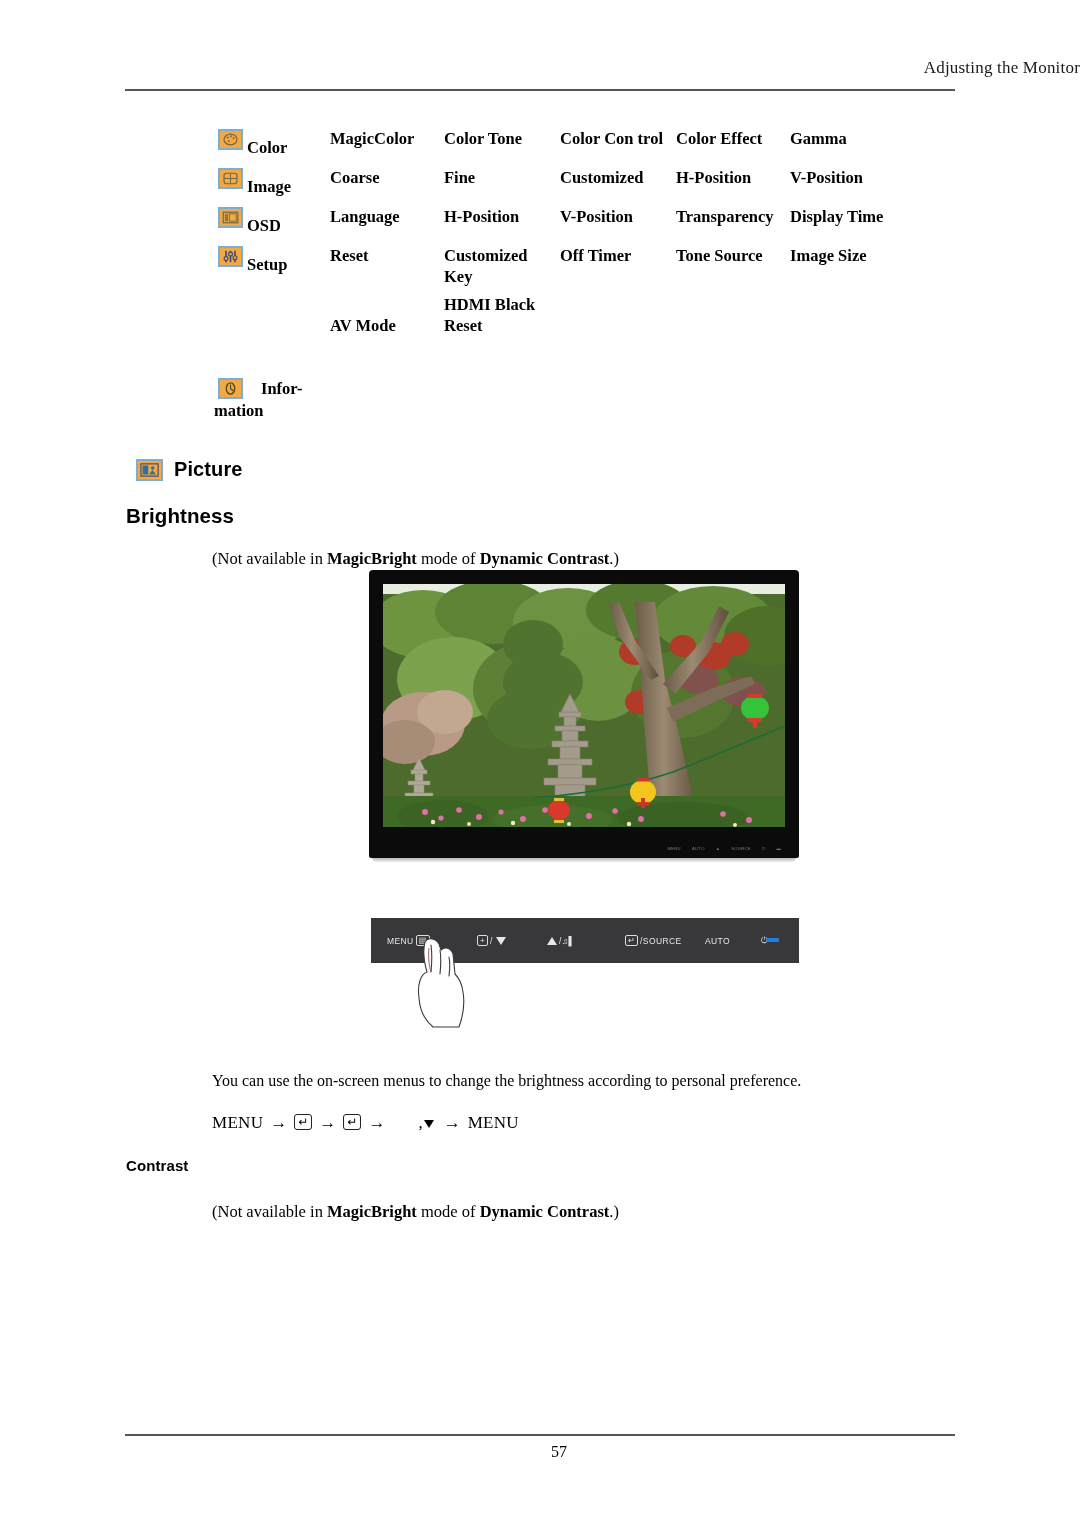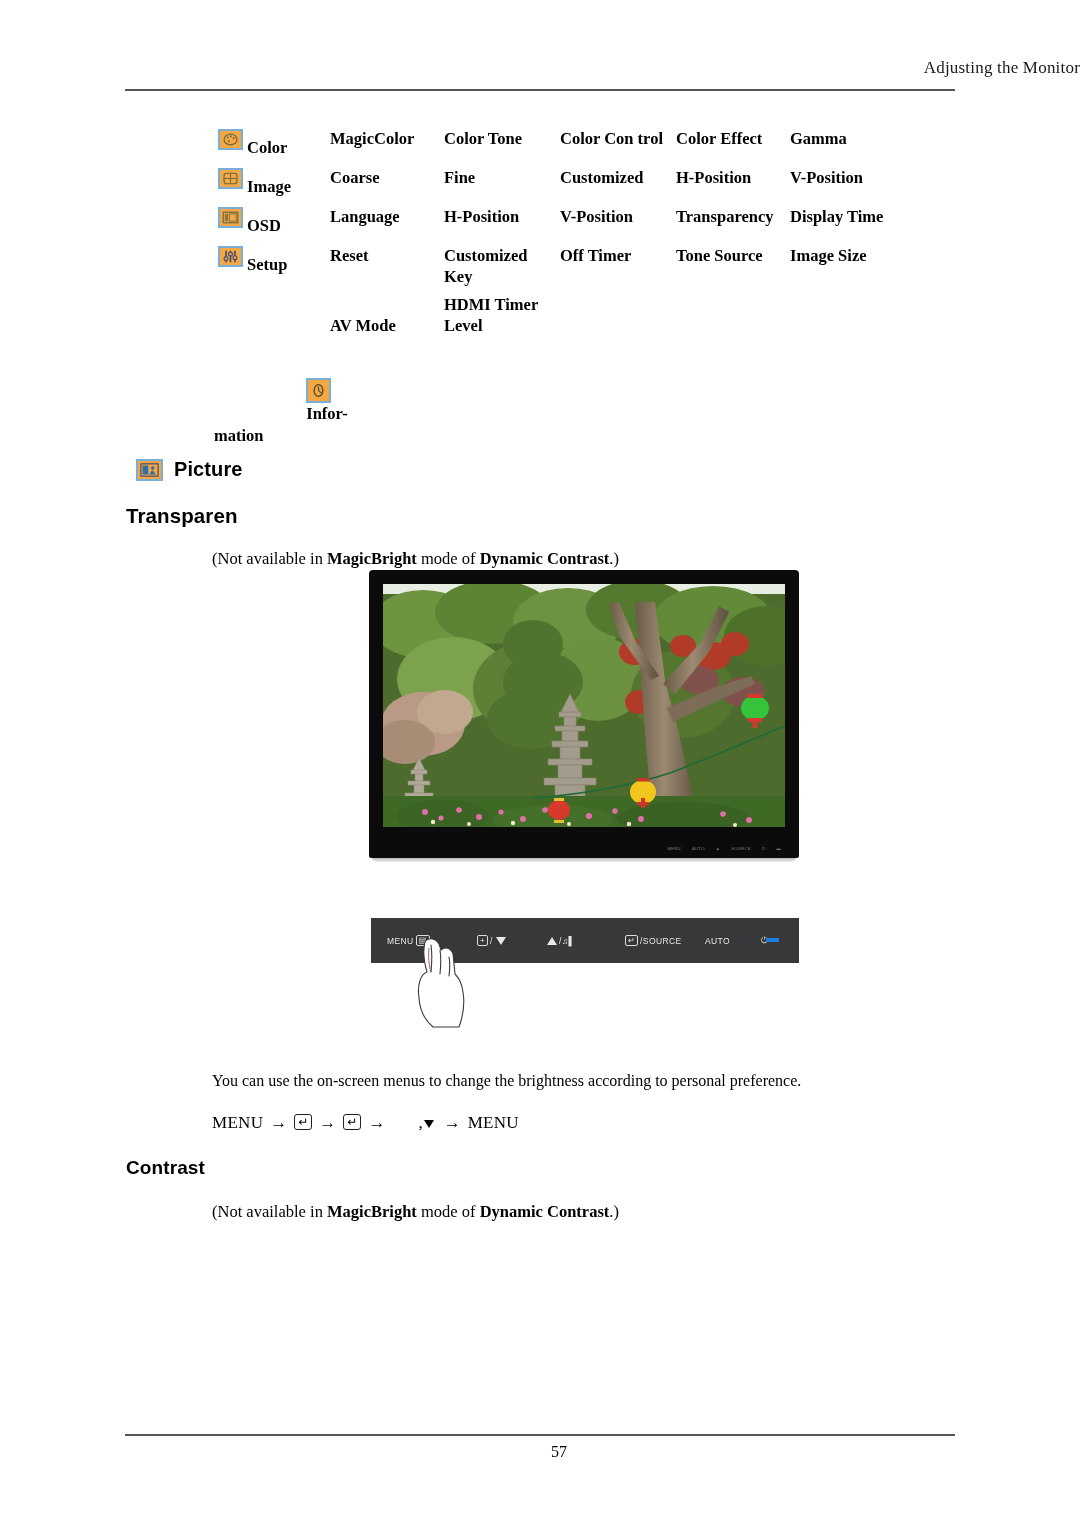--- a/index.html
+++ b/index.html
@@ -93,21 +93,20 @@
   
   #info-block {
     position: absolute;
     left: 218px;
     top: 378px;
     width: 200px;
   }
   #info-block .infoline {
     display: flex;
     align-items: center;
-    flex-direction: column;
   }
   #info-label {
     font-family: "Liberation Serif", serif;
     font-weight: bold;
     font-size: 16.5px;
     line-height: 1.3;
     padding-left: 18px;
   }
   #info-label2 {
     font-family: "Liberation Serif", serif;
@@ -345,21 +344,21 @@
     position: relative;
     top: 1px;
   }
 
   #contrast-head {
     position: absolute;
     left: 126px;
     top: 1157px;
     font-family: "Liberation Sans", sans-serif;
     font-weight: bold;
-    font-size: 19px;
+    font-size: 15px;
     letter-spacing: 0.1px;
   }
   #contrast-note {
     position: absolute;
     left: 212px;
     top: 1202px;
     font-family: "Liberation Serif", serif;
     font-size: 16.5px;
   }
 
@@ -464,21 +463,21 @@
     <div class="m-cell c1">Reset</div>
     <div class="m-cell c2">Customized Key</div>
     <div class="m-cell c3">Off Timer</div>
     <div class="m-cell c4">Tone Source</div>
     <div class="m-cell c5">Image Size</div>
   </div>
 
   <div class="sub-row">
     <div class="sub-spacer"></div>
     <div class="m-cell c1">AV Mode</div>
-    <div class="m-cell c2">HDMI Timer Level</div>
+    <div class="m-cell c2">HDMI Black Reset</div>
     <div class="m-cell c3"></div>
     <div class="m-cell c4"></div>
     <div class="m-cell c5"></div>
   </div>
 </div>
 
 <div id="info-block">
   <div class="infoline">
     <span class="osd-icon">
       <svg viewBox="0 0 25 21">
@@ -497,21 +496,21 @@
     <svg viewBox="0 0 27 22">
       <rect x="3" y="3.5" width="21" height="15" fill="none" stroke="#3b4a7a" stroke-width="1.4"></rect>
       <rect x="5" y="5.5" width="7" height="11" fill="#2f6fa8"></rect>
       <circle cx="17.5" cy="8.5" r="2.2" fill="#2f6fa8"></circle>
       <path d="M13 16.5 L17 11 L21.5 16.5 Z" fill="#2f6fa8"></path>
     </svg>
   </span>
   <span id="picture-title">Picture</span>
 </div>
 
-<div id="brightness-head">Transparen</div>
+<div id="brightness-head">Brightness</div>
 
 <div id="brightness-note"><span>(Not available in </span><span class="bold-inline">MagicBright</span><span> mode of </span><span class="bold-inline">Dynamic Contrast</span><span>.)</span></div>
 
 <div id="monitor-figure">
   <div id="monitor-stand-shadow"></div>
   <div id="monitor-bezel">
     <div id="monitor-screen">
       <svg width="402" height="243" viewBox="0 0 402 243">
         <defs>
           <linearGradient id="skyg" x1="0" y1="0" x2="0" y2="1">

